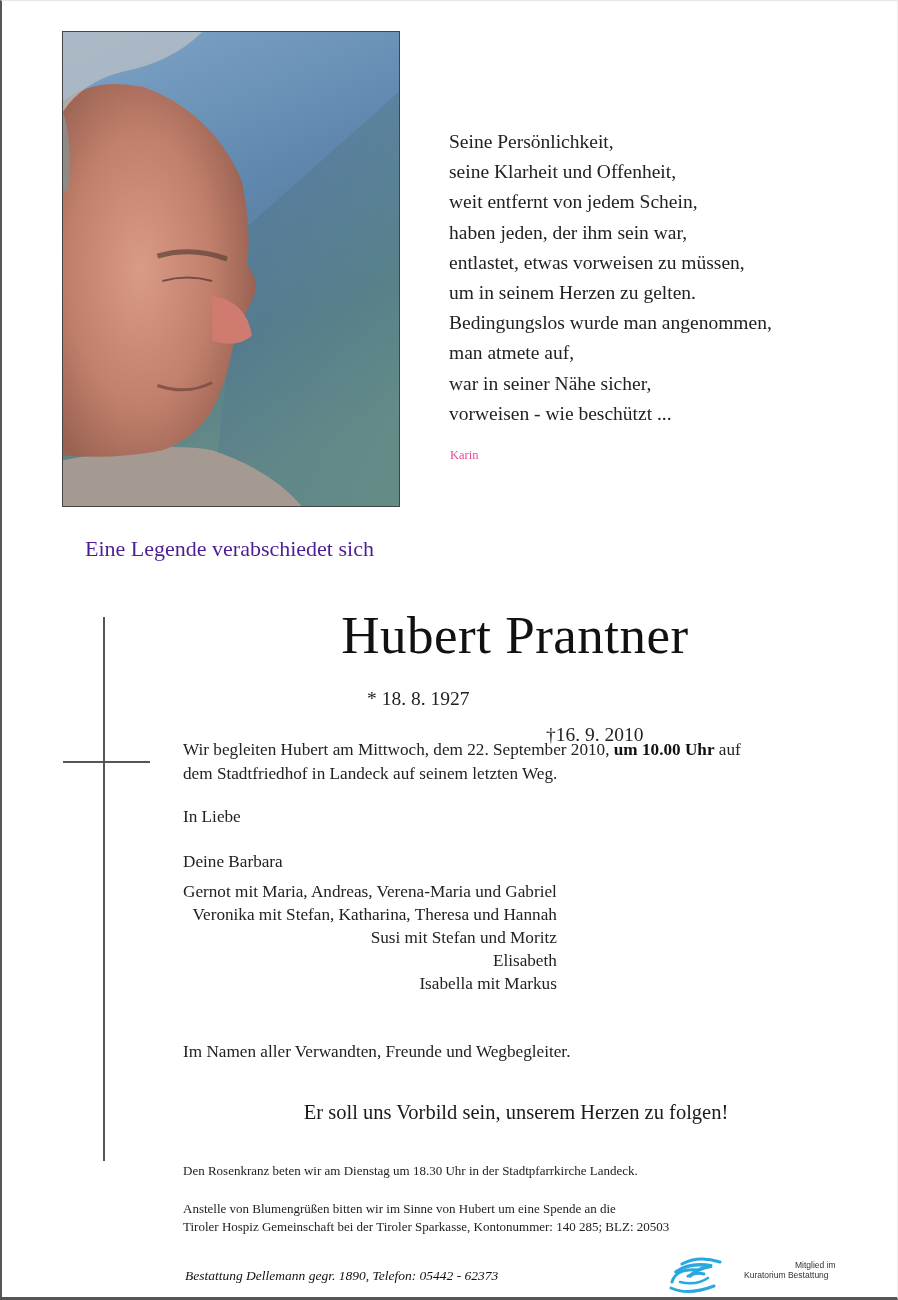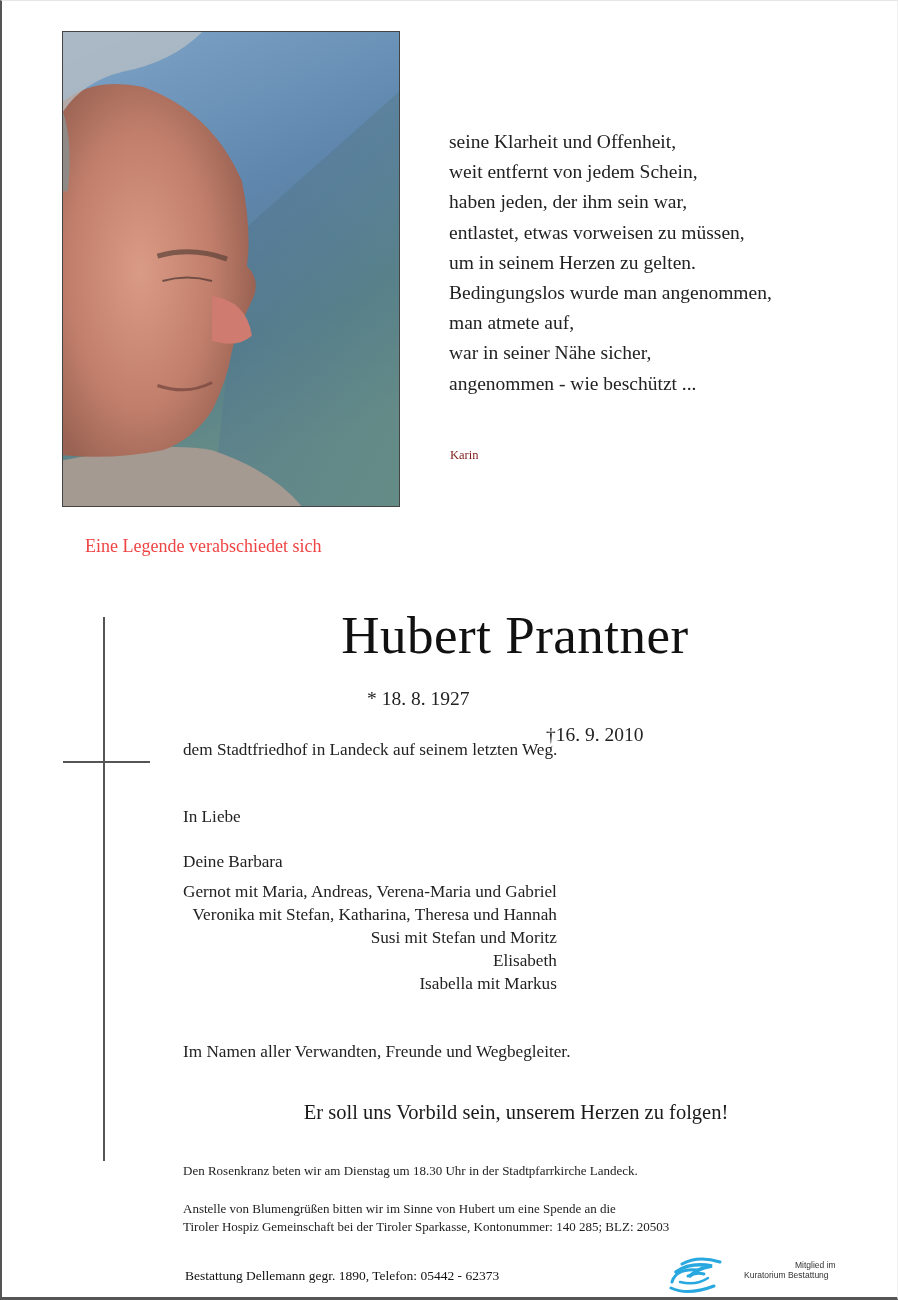--- a/index.html
+++ b/index.html
@@ -9,44 +9,44 @@
            border-left: 2px solid #555; border-bottom: 3px solid #555; border-top: 1px solid #e6e6e6; border-right: 1px solid #f0f0f0; }
   .abs { position: absolute; white-space: nowrap; }
 
   
   .photo { position: absolute; left: 62px; top: 31px; width: 338px; height: 476px;
            border: 1px solid #444; overflow: hidden; box-sizing: border-box; }
   .photo svg { display: block; width: 100%; height: 100%; }
 
   .poem { left: 449px; top: 127px; font-size: 19.5px; line-height: 30.2px; color: #222; }
   .poem div { height: 30.2px; }
-  .poem-author { left: 450px; top: 448px; font-size: 12.5px; color: #7f1d1d; }
+  .poem-author { left: 450px; top: 448px; font-size: 12.5px; color: #ec4899; }
 
-  .legend { left: 85px; top: 536px; font-size: 18px; color: #ef4444; }
+  .legend { left: 85px; top: 536px; font-size: 22px; color: #4c1d95; }
 
   .name { left: 0; width: 1030px; top: 605px; text-align: center; font-size: 53px; letter-spacing: 0.5px; color: #111; }
   .born { left: 367px; top: 688px; font-size: 19.5px; color: #222; text-align: center; }
   .died { left: 546px; top: 688px; font-size: 19.5px; color: #222; margin-top: 36px; }
 
   
   .cross-v { position: absolute; left: 103px; top: 617px; width: 2px; height: 544px; background: #555; }
   .cross-h { position: absolute; left: 63px; top: 761px; width: 87px; height: 2px; background: #555; }
 
   .body { left: 183px; font-size: 17.2px; color: #222; }
   .ceremony { top: 738px; line-height: 24px; }
   .ceremony b { font-weight: bold; color: #111; }
   .in-liebe { top: 807px; }
   .deine { top: 852px; }
   .family { top: 881px; line-height: 22.9px; }
   .family div { height: 22.9px; text-align: right; }
   .im-namen { top: 1042px; }
   .motto { left: 0; width: 1032px; text-align: center; top: 1101px; font-size: 20.5px; color: #1a1a1a; }
   .rosary { top: 1163px; font-size: 13px; }
   .donation { top: 1200px; font-size: 13px; line-height: 18px; color: #222; }
-  .undertaker { left: 185px; top: 1268px; font-size: 13.5px; color: #111; }
+  .undertaker { left: 185px; top: 1268px; font-size: 13.5px; color: #111; font-style: italic; }
 
   .logo { position: absolute; left: 668px; top: 1256px; width: 150px; height: 40px; }
   .logo svg { position: absolute; left: 0; top: 0; }
   .logo-text { position: absolute; font-family: "Liberation Sans", "DejaVu Sans", sans-serif; font-size: 8.5px; color: #333; line-height: 10px; white-space: nowrap; padding-left: 39px; }
   .logo-l1 { left: 88px; top: 4px; }
   .logo-l2 { left: 37px; top: 14px; }
 </style>
 </head>
 <body>
 
@@ -84,42 +84,44 @@
     <path d="M0 80 Q10 110 5 160 L0 160 Z" fill="#8f8a86"></path>
 
     <path d="M95 225 Q130 215 165 228" stroke="#5b4238" stroke-width="5" fill="none" opacity="0.7"></path>
     <path d="M100 250 Q125 243 150 250" stroke="#4b3530" stroke-width="2" fill="none" opacity="0.7"></path>
 
     <path d="M95 355 Q125 365 150 352" stroke="#7a4a42" stroke-width="3" fill="none" opacity="0.8"></path>
   </svg>
 </div>
 
 <div class="abs poem">
+  <div>Seine Persönlichkeit,</div>
   <div>seine Klarheit und Offenheit,</div>
   <div>weit entfernt von jedem Schein,</div>
   <div>haben jeden, der ihm sein war,</div>
   <div>entlastet, etwas vorweisen zu müssen,</div>
   <div>um in seinem Herzen zu gelten.</div>
   <div>Bedingungslos wurde man angenommen,</div>
   <div>man atmete auf,</div>
   <div>war in seiner Nähe sicher,</div>
-  <div>angenommen - wie beschützt ...</div>
+  <div>vorweisen - wie beschützt ...</div>
 </div>
 <div class="abs poem-author">Karin</div>
 
 <div class="abs legend">Eine Legende verabschiedet sich</div>
 
 <div class="cross-v"></div>
 <div class="cross-h"></div>
 
 <div class="abs name">Hubert Prantner</div>
 <div class="abs born">* 18. 8. 1927</div>
 <div class="abs died">†16. 9. 2010</div>
 
 <div class="abs body ceremony">
+  <div><span>Wir begleiten Hubert am Mittwoch, dem 22. September 2010, </span><b>um 10.00 Uhr</b><span> auf</span></div>
   <div>dem Stadtfriedhof in Landeck auf seinem letzten Weg.</div>
 </div>
 
 <div class="abs body in-liebe">In Liebe</div>
 <div class="abs body deine">Deine Barbara</div>
 
 <div class="abs body family">
   <div>Gernot mit Maria, Andreas, Verena-Maria und Gabriel</div>
   <div>Veronika mit Stefan, Katharina, Theresa und Hannah</div>
   <div>Susi mit Stefan und Moritz</div>

